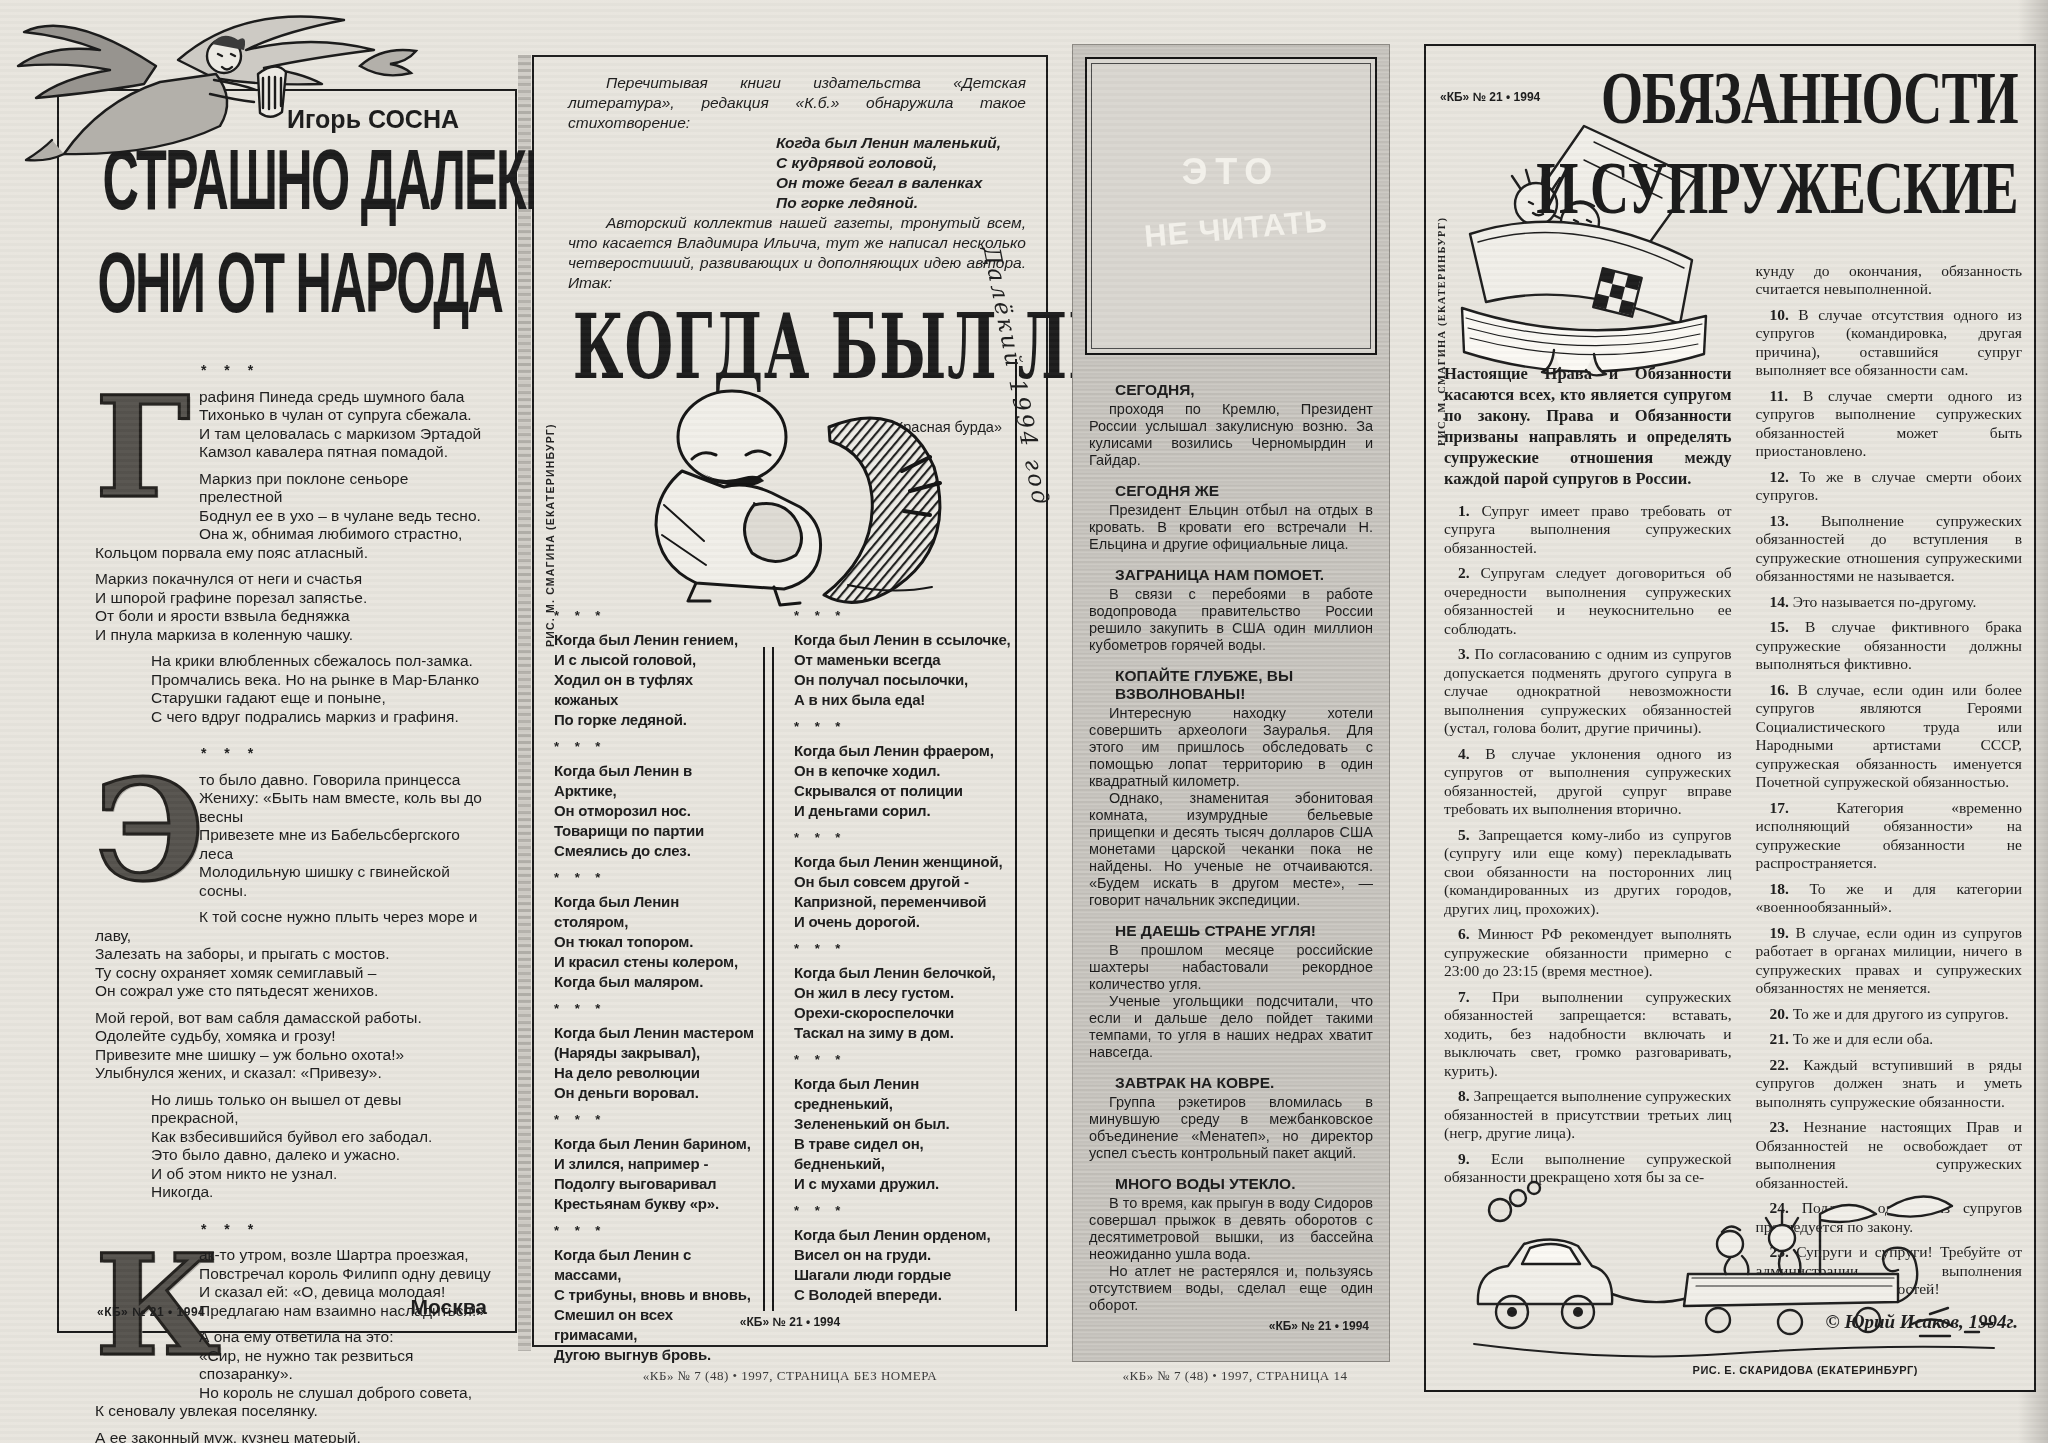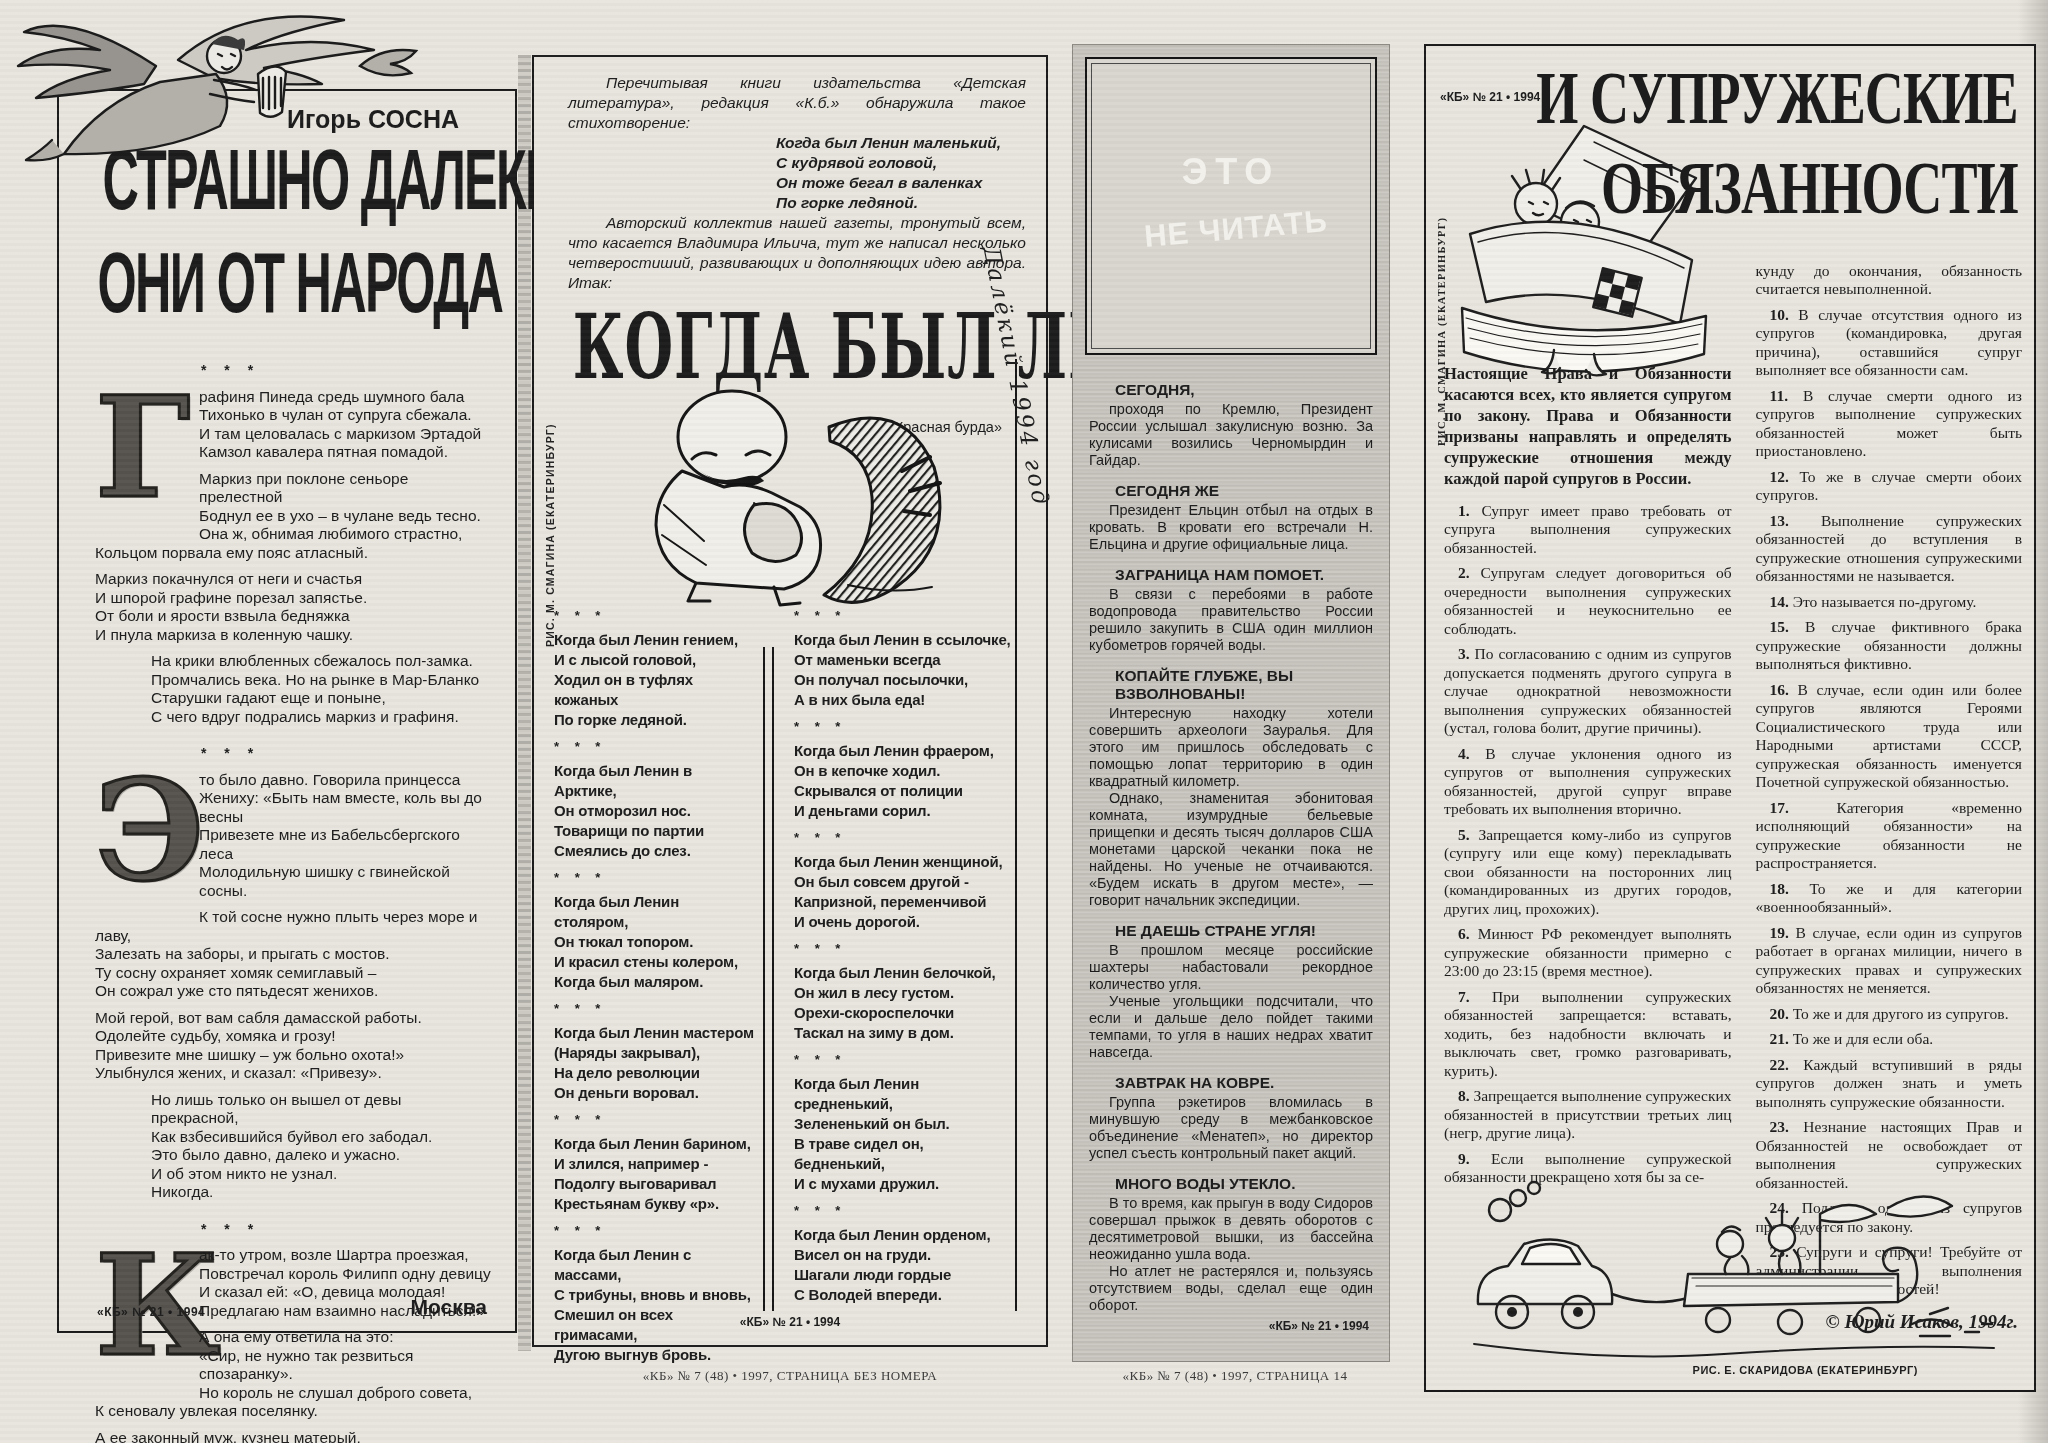--- a/index.html
+++ b/index.html
@@ -474,22 +474,22 @@
           </div>
         </article>
       </div>
     <div class="n-issue">«КБ» № 21 • 1994</div>
   </section>
 
   <section class="artbox" id="box-rights">
     <div class="r-tag">«КБ» № 21 • 1994</div>
     <div class="r-headline">
 
+        <div class="rt-line"><span>ОБЯЗАННОСТИ</span></div>
         <div class="rt-line"><span>И СУПРУЖЕСКИЕ</span></div>
-        <div class="rt-line"><span>ОБЯЗАННОСТИ</span></div>
       </div>
     <div class="r-artcredit">РИС. М. СМАГИНА (ЕКАТЕРИНБУРГ)</div>
 
     <svg class="r-art" viewBox="0 0 300 280">
       <g stroke="#1d1d1d" stroke-width="2.4" fill="none" stroke-linejoin="round" stroke-linecap="round">
         <path d="M150,14 L262,66 L206,144 L96,92 Z" fill="#f1efe9"></path>
         <path d="M160,30 l84,40 M150,48 l78,38" stroke-width="1.4"></path>
         <circle cx="102" cy="92" r="21" fill="#f1efe9"></circle>
         <path d="M86,76 l-8,-12 M96,72 l-4,-14 M108,72 l2,-14 M118,78 l8,-12"></path>
         <path d="M95,90 l4,2 M110,90 l4,2 M99,101 q5,4 10,1"></path>

